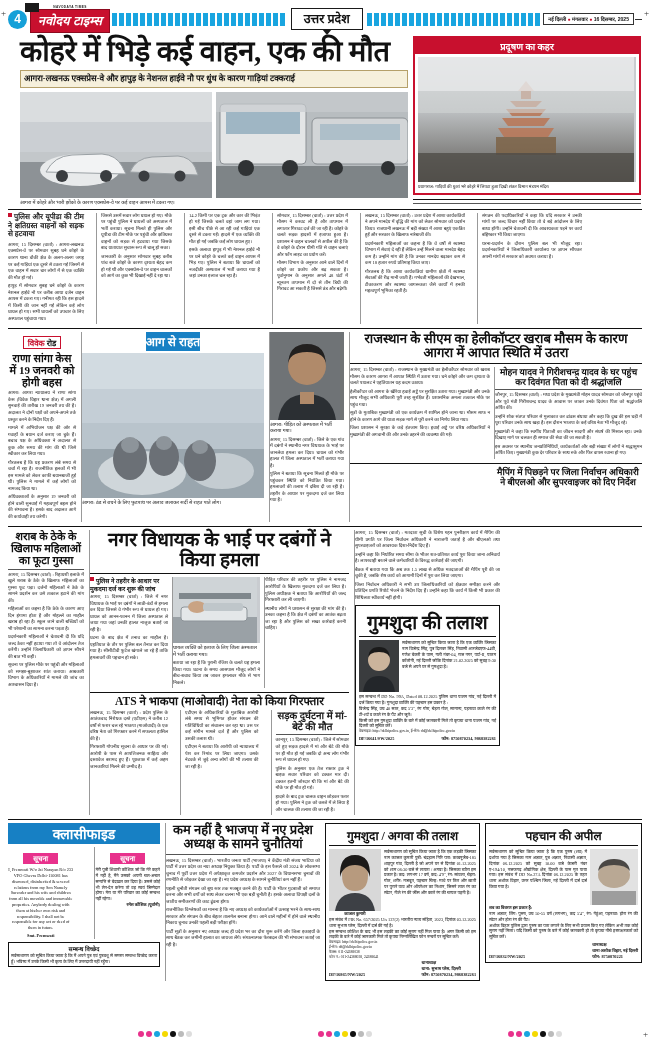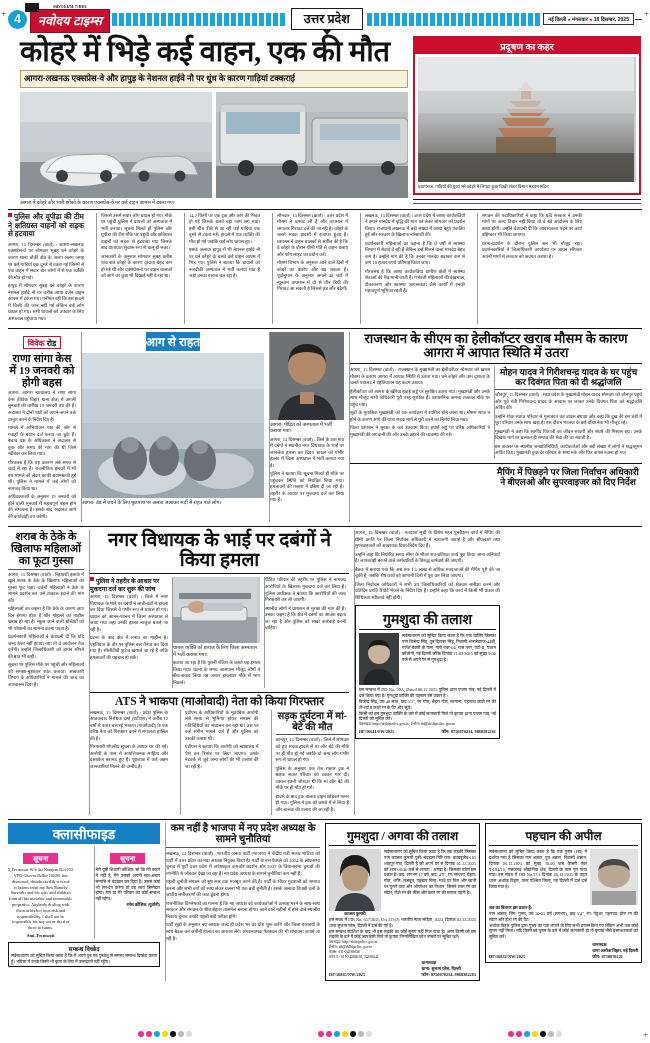--- a/index.html
+++ b/index.html
@@ -78,21 +78,21 @@
     margin-right:2px; vertical-align:2px;}
   .tag-blue { background:#1780c4;color:#fff;font-weight:bold;font-size:12px;
     padding:1px 0; display:inline-block; }
   .tag-pink { background:#e8318c;color:#fff;font-weight:bold;font-size:7px;
     padding:1px 10px; display:inline-block; }
   .tag-vivek { border:1px solid #c8102e; display:inline-block; padding:0 4px; font-size:8px; font-weight:bold;}
   .tag-vivek b{ color:#c8102e; }
 
   
   .notice { border:1.4px solid #111; padding:3px; }
-  .notice-h { text-align:center; font-weight:bold; font-size:14px; border-bottom:1.2px solid #111;
+  .notice-h { text-align:center; font-weight:bold; font-size:19px; border-bottom:1.2px solid #111;
     padding-bottom:1px; margin-bottom:3px; }
   .portrait { background:linear-gradient(180deg,#8d8f92,#3e4144); }
   .tiny { font-size:4.3px; line-height:1.35; text-align:justify; }
   .right { text-align:right; }
   .center { text-align:center; }
 
   .colorbar { position:absolute; bottom:2px; left:0; width:650px; height:10px; }
   .dots { position:absolute; display:flex; gap:2px; }
   .dots i { width:6px;height:6px;border-radius:50%; display:block; }
 
@@ -462,21 +462,21 @@
           <div class="tiny right" style="font-weight:bold;">रमेश कौशिक (पूर्वानी)</div>
         </div>
       </div>
       <div class="notice" style="margin-top:3px;padding:2px;">
         <div class="center" style="font-weight:bold;font-size:6px;">सम्बन्ध विच्छेद</div>
         <div class="tiny">सर्वसाधारण को सूचित किया जाता है कि मैं अपने पुत्र एवं पुत्रवधू से समस्त सम्बन्ध विच्छेद करता हूँ। भविष्य में उनके किसी भी कृत्य के लिए मैं उत्तरदायी नहीं रहूँगा।</div>
       </div>
     </div>
 
     <div style="width:158px;" class="colsep">
-      <div class="hl2" style="font-size:10px;">कम नहीं है भाजपा में नए प्रदेश अध्यक्ष के सामने चुनौतियां</div>
+      <div class="hl2" style="font-size:13px;">कम नहीं है भाजपा में नए प्रदेश अध्यक्ष के सामने चुनौतियां</div>
       <div class="rule-thin" style="margin:3px 0;"></div>
       <div class="col">
         <p>लखनऊ, 15 दिसम्बर (वार्ता) : भारतीय जनता पार्टी (भाजपा) ने केंद्रीय मंत्री संजय भाटिया को पार्टी में उत्तर प्रदेश का नया अध्यक्ष नियुक्त किया है। पार्टी के इस फैसले को 2024 के लोकसभा चुनाव में पूर्वी उत्तर प्रदेश में अपेक्षाकृत कमजोर प्रदर्शन और 2027 के विधानसभा चुनावों की रणनीति से जोड़कर देखा जा रहा है। नए प्रदेश अध्यक्ष के सामने चुनौतियां कम नहीं हैं।</p>
         <p>पहली चुनौती संगठन को बूथ स्तर तक मजबूत करने की है। पार्टी के भीतर गुटबाजी को समाप्त करना और सभी वर्गों को साथ लेकर चलना भी एक बड़ी चुनौती है। इसके अलावा विपक्षी दलों के जातीय समीकरणों की काट ढूंढना होगा।</p>
         <p>राजनीतिक विश्लेषकों का मानना है कि नए अध्यक्ष को कार्यकर्ताओं में उत्साह भरने के साथ-साथ सरकार और संगठन के बीच बेहतर तालमेल बनाना होगा। आने वाले महीनों में होने वाले स्थानीय निकाय चुनाव उनकी पहली बड़ी परीक्षा होंगे।</p>
         <p>पार्टी सूत्रों के अनुसार नए अध्यक्ष जल्द ही प्रदेश भर का दौरा शुरू करेंगे और जिला इकाइयों के साथ बैठक कर जमीनी हालात का जायजा लेंगे। संगठनात्मक फेरबदल की भी संभावना जताई जा रही है।</p>
       </div>
     </div>
 
     <div style="width:158px;">

